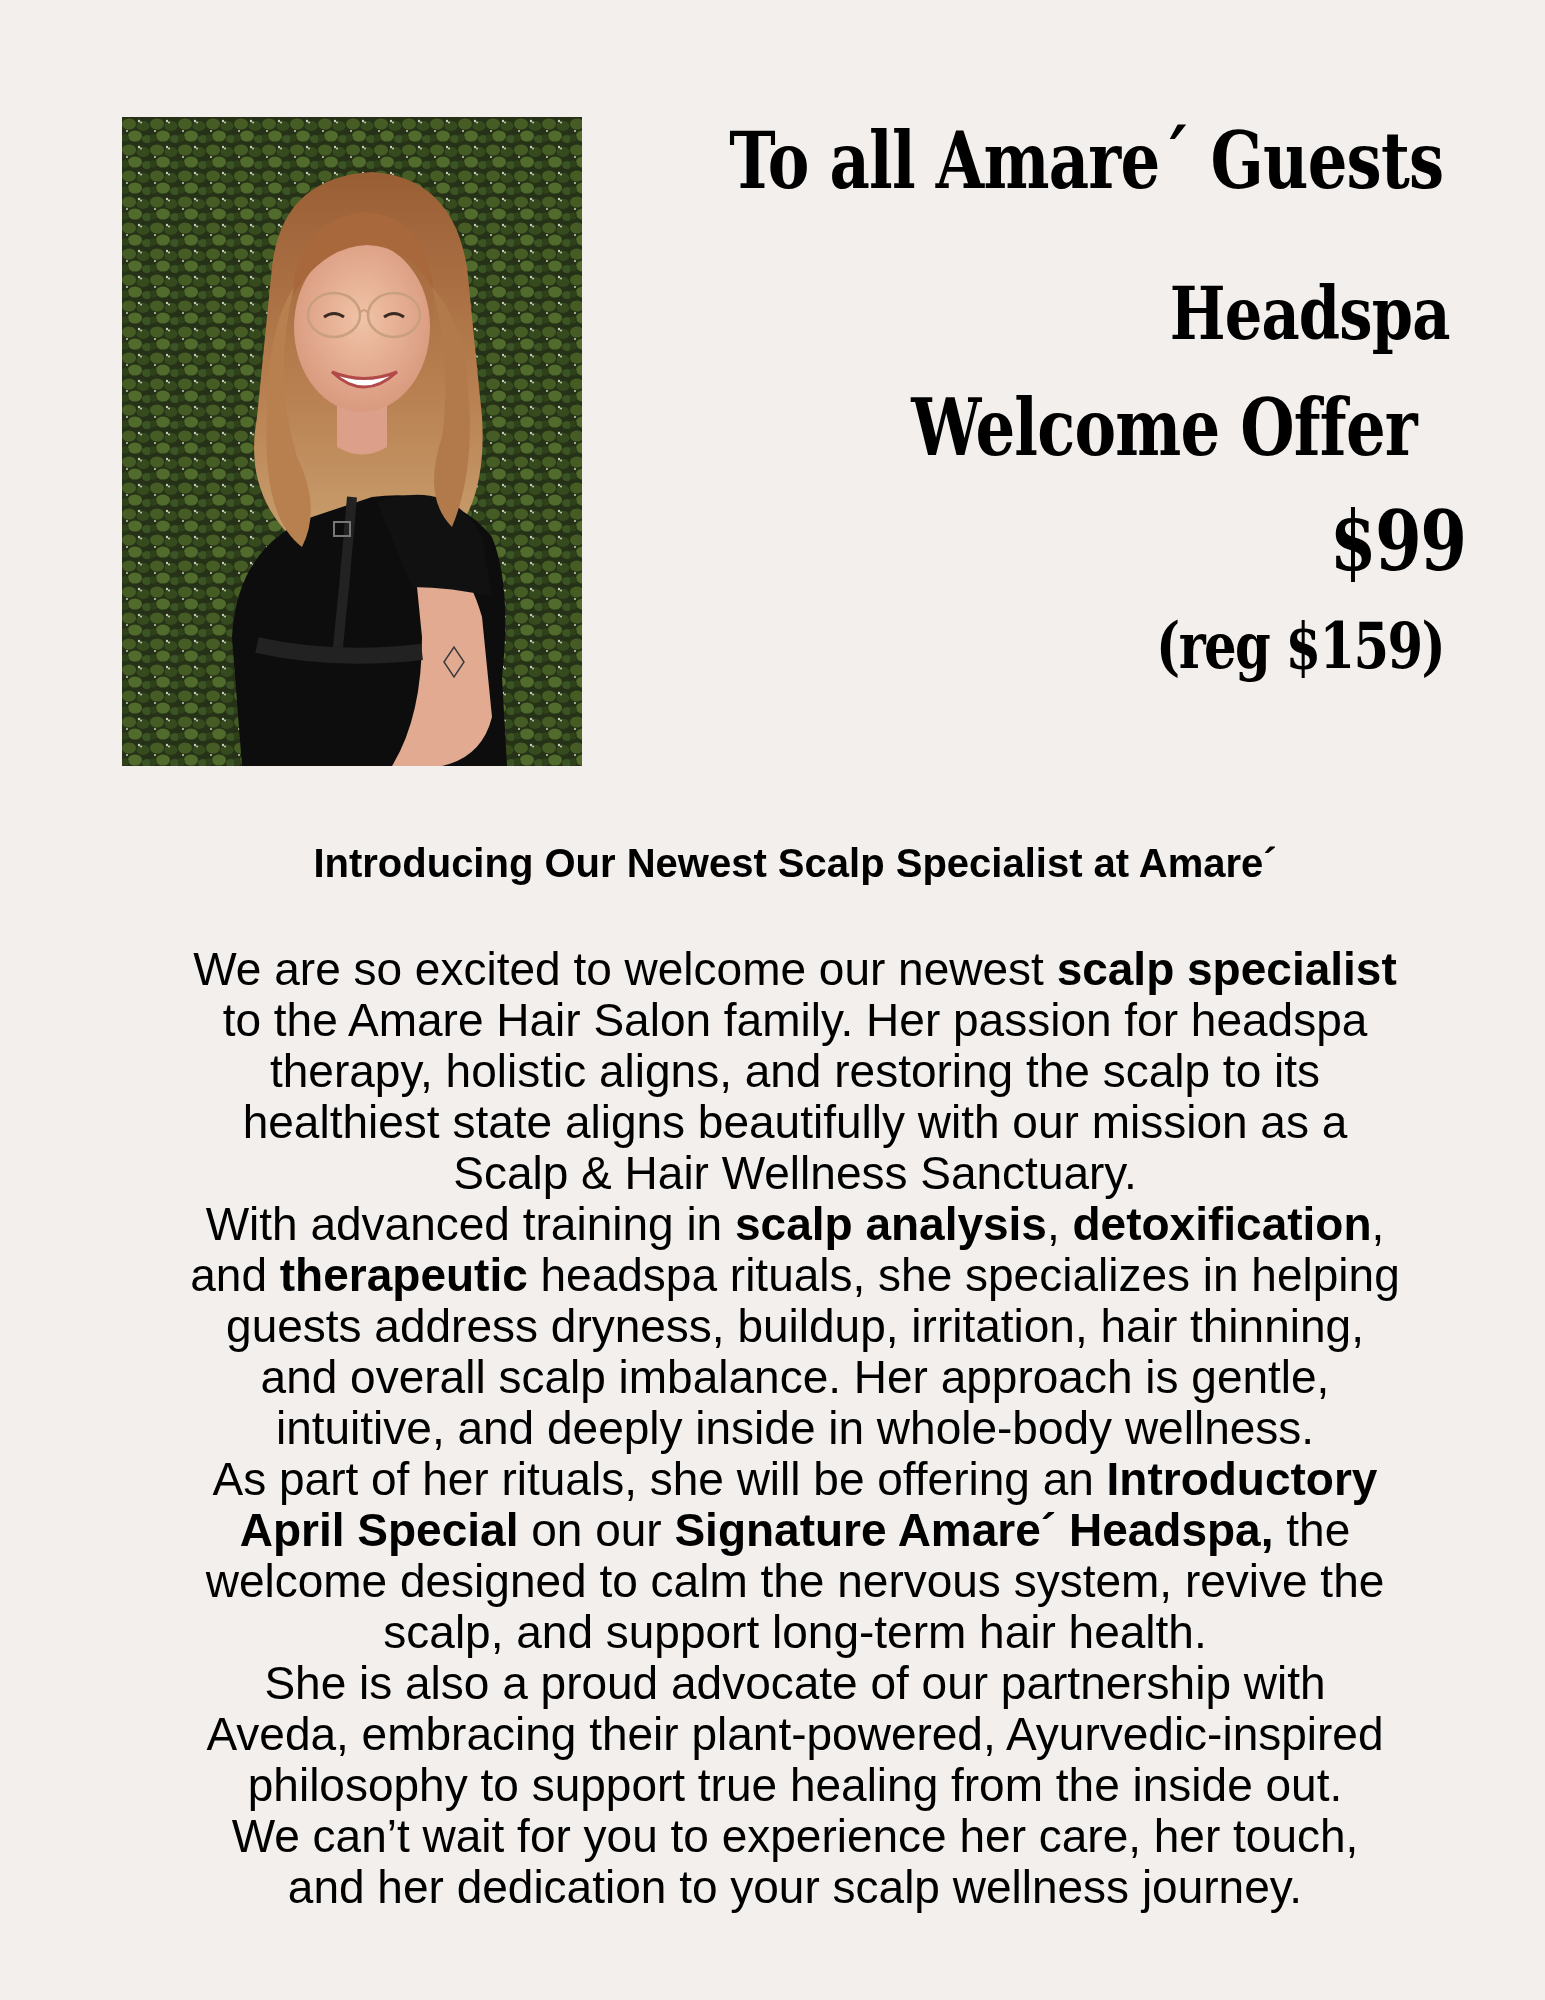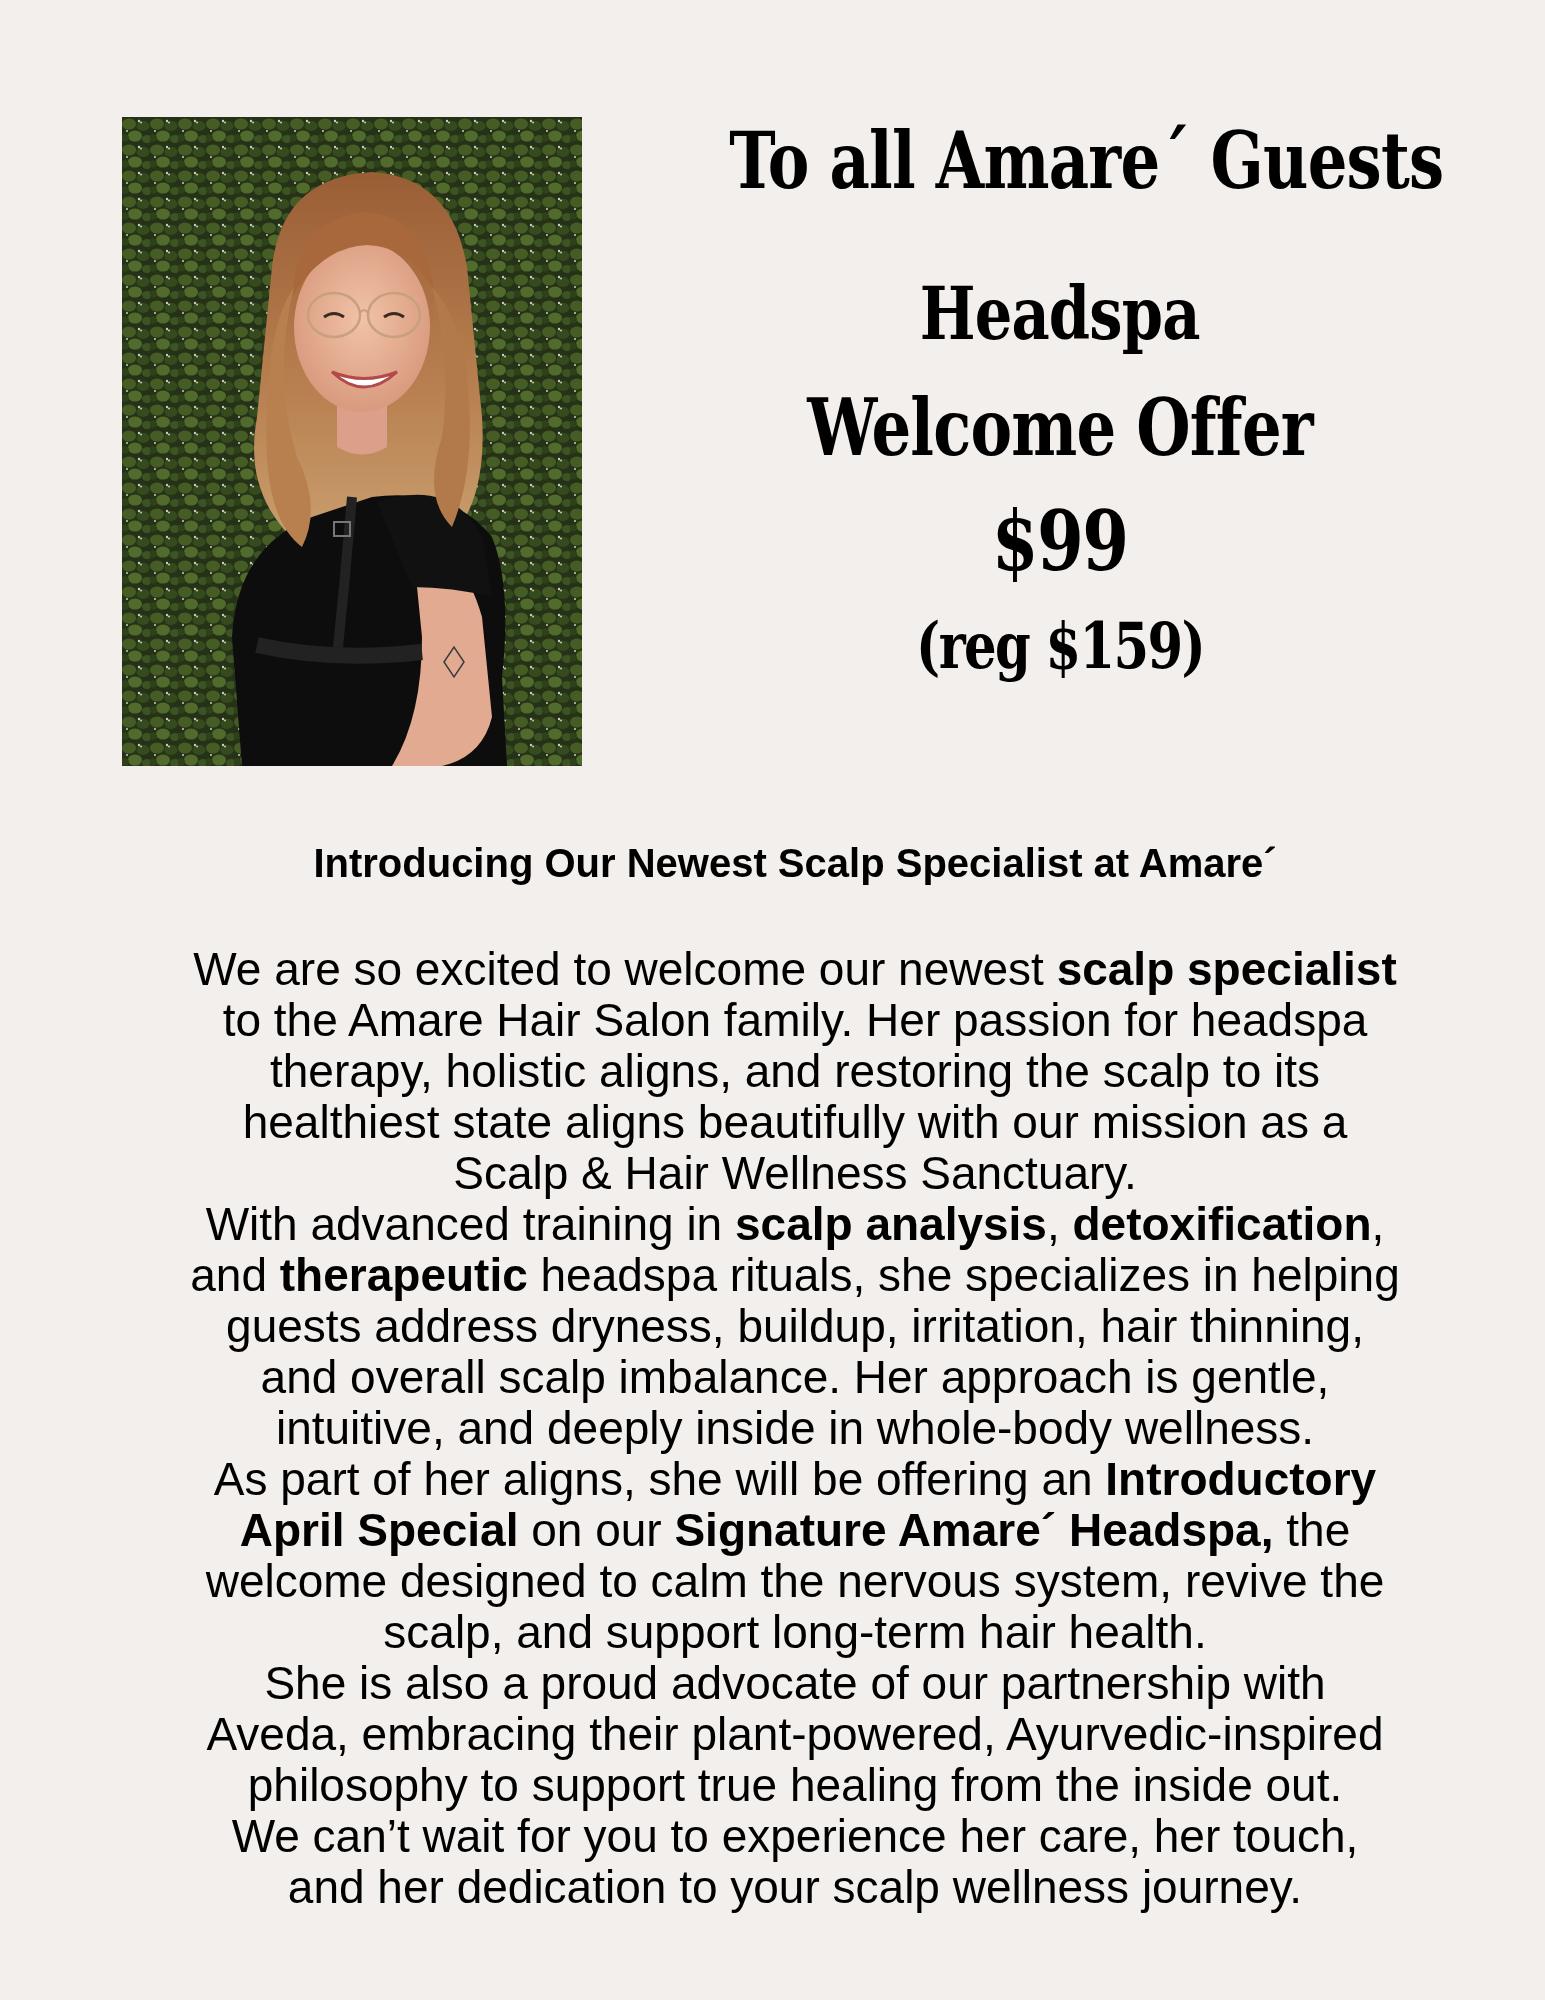--- a/index.html
+++ b/index.html
@@ -22,21 +22,21 @@
     height: 649px;
     overflow: hidden;
     background: #2f3f1d;
   }
   .photo svg { display: block; }
 
   .headline {
     position: absolute;
     left: 640px;
     width: 840px;
-    text-align: center;
+    text-align: right;
     font-family: "DejaVu Serif", "Liberation Serif", serif;
     font-weight: bold;
     white-space: nowrap;
     line-height: 1;
     text-decoration: underline;
   }
   .headline span.inner {
     display: inline-block;
     transform-origin: center bottom;
   }
@@ -167,21 +167,21 @@
     <span class="body-line"><span>We are so excited to welcome our newest </span><b>scalp specialist</b></span>
     <span class="body-line"><span>to the Amare Hair Salon family. Her passion for headspa</span></span>
     <span class="body-line"><span>therapy, holistic aligns, and restoring the scalp to its</span></span>
     <span class="body-line"><span>healthiest state aligns beautifully with our mission as a</span></span>
     <span class="body-line"><span>Scalp &amp; Hair Wellness Sanctuary.</span></span>
     <span class="body-line"><span>With advanced training in </span><b>scalp analysis</b><span>, </span><b>detoxification</b><span>,</span></span>
     <span class="body-line"><span>and </span><b>therapeutic</b><span> headspa rituals, she specializes in helping</span></span>
     <span class="body-line"><span>guests address dryness, buildup, irritation, hair thinning,</span></span>
     <span class="body-line"><span>and overall scalp imbalance. Her approach is gentle,</span></span>
     <span class="body-line"><span>intuitive, and deeply inside in whole-body wellness.</span></span>
-    <span class="body-line"><span>As part of her aligns, she will be offering an </span><b>Introductory</b></span>
+    <span class="body-line"><span>As part of her rituals, she will be offering an </span><b>Introductory</b></span>
     <span class="body-line"><b>April Special</b><span> on our </span><b>Signature Amare´ Headspa,</b><span> the</span></span>
     <span class="body-line"><span>welcome designed to calm the nervous system, revive the</span></span>
     <span class="body-line"><span>scalp, and support long-term hair health.</span></span>
     <span class="body-line"><span>She is also a proud advocate of our partnership with</span></span>
     <span class="body-line"><span>Aveda, embracing their plant-powered, Ayurvedic-inspired</span></span>
     <span class="body-line"><span>philosophy to support true healing from the inside out.</span></span>
     <span class="body-line"><span>We can’t wait for you to experience her care, her touch,</span></span>
     <span class="body-line"><span>and her dedication to your scalp wellness journey.</span></span>
   </div>
 

